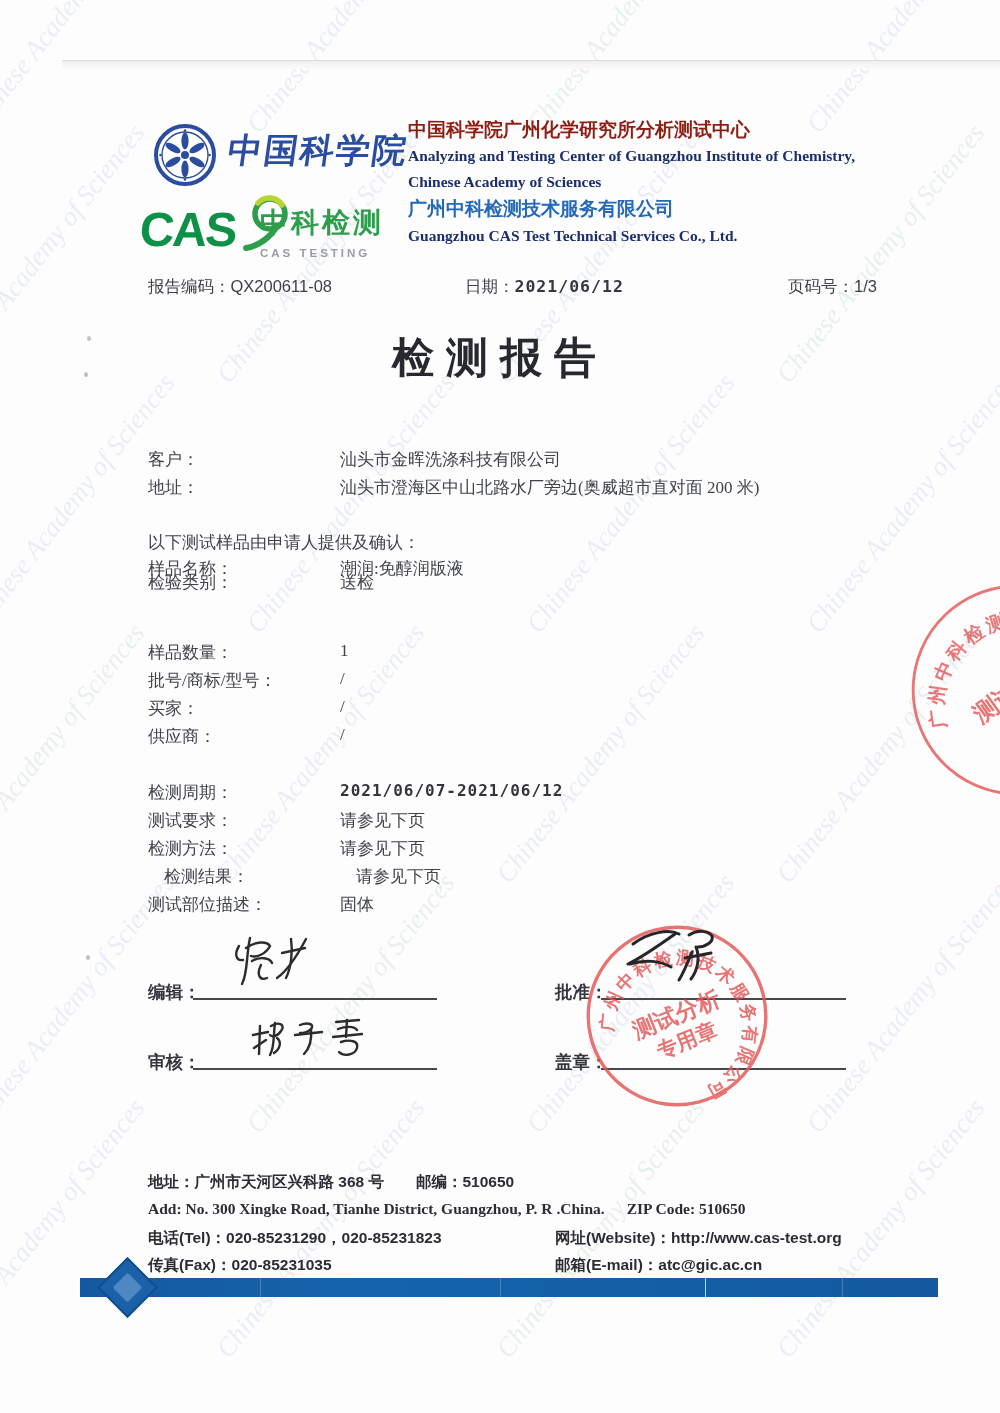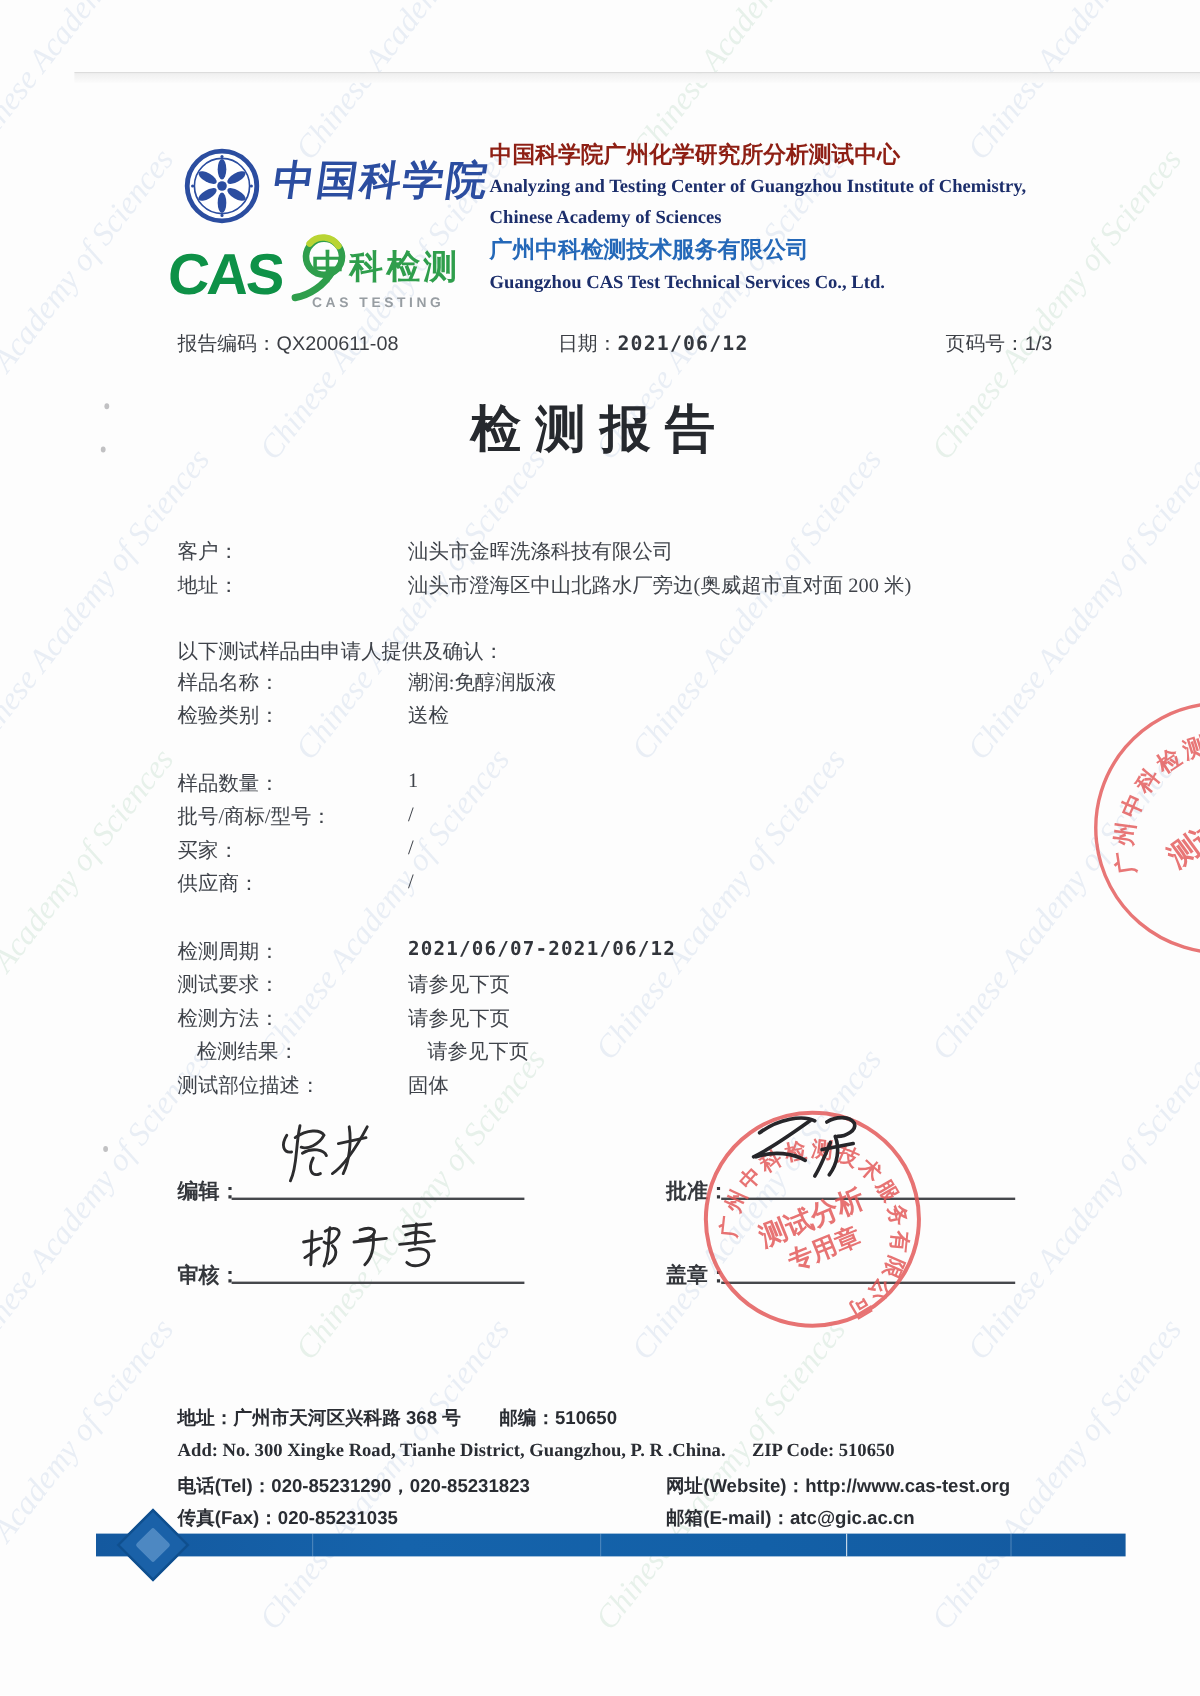--- a/index.html
+++ b/index.html
@@ -173,21 +173,21 @@
     <div class="row" style="top:476px;">
       <span class="lbl">地址：</span>
       <span class="val">汕头市澄海区中山北路水厂旁边(奥威超市直对面 200 米)</span>
     </div>
     <div class="intro" style="top:531px;">以下测试样品由申请人提供及确认：</div>
 
     <div class="row" style="top:557px;">
         <span class="lbl">样品名称：</span>
         <span class="val">潮润:免醇润版液</span>
       </div>
-    <div class="row" style="top:585px;">
+    <div class="row" style="top:571px;">
         <span class="lbl">检验类别：</span>
         <span class="val">送检</span>
       </div>
     <div class="row" style="top:641px;">
         <span class="lbl">样品数量：</span>
         <span class="val">1</span>
       </div>
     <div class="row" style="top:669px;">
         <span class="lbl">批号/商标/型号：</span>
         <span class="val">/</span>

